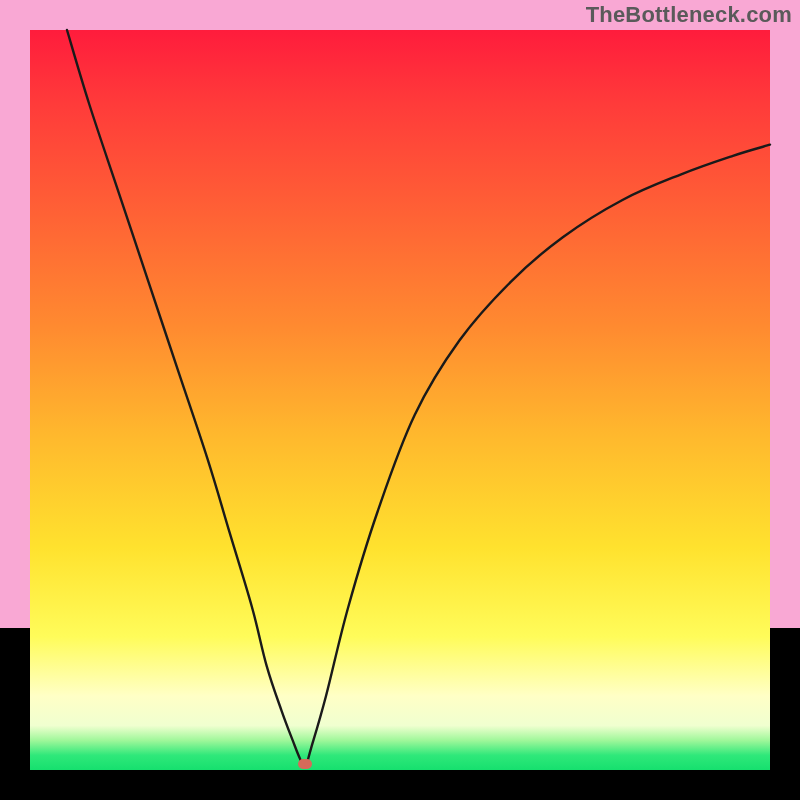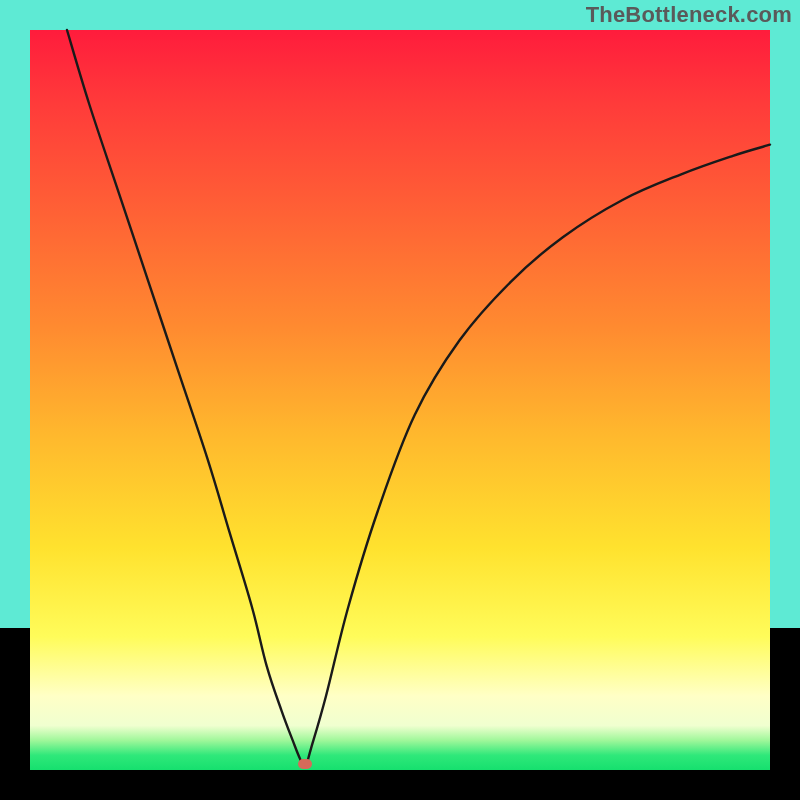--- a/index.html
+++ b/index.html
@@ -8,21 +8,21 @@
     width: 800px;
     height: 800px;
     background: #000;
     overflow: hidden;
     font-family: Arial, Helvetica, sans-serif;
   }
   .frame {
     position: relative;
     width: 800px;
     height: 628px;
-    background: #5eead4;
+    background: #f9a8d4;
   }
   .watermark {
     position: absolute;
     top: 2px;
     right: 8px;
     font-size: 22px;
     font-weight: 600;
     color: #5a5a5a;
     letter-spacing: 0.2px;
     user-select: none;

